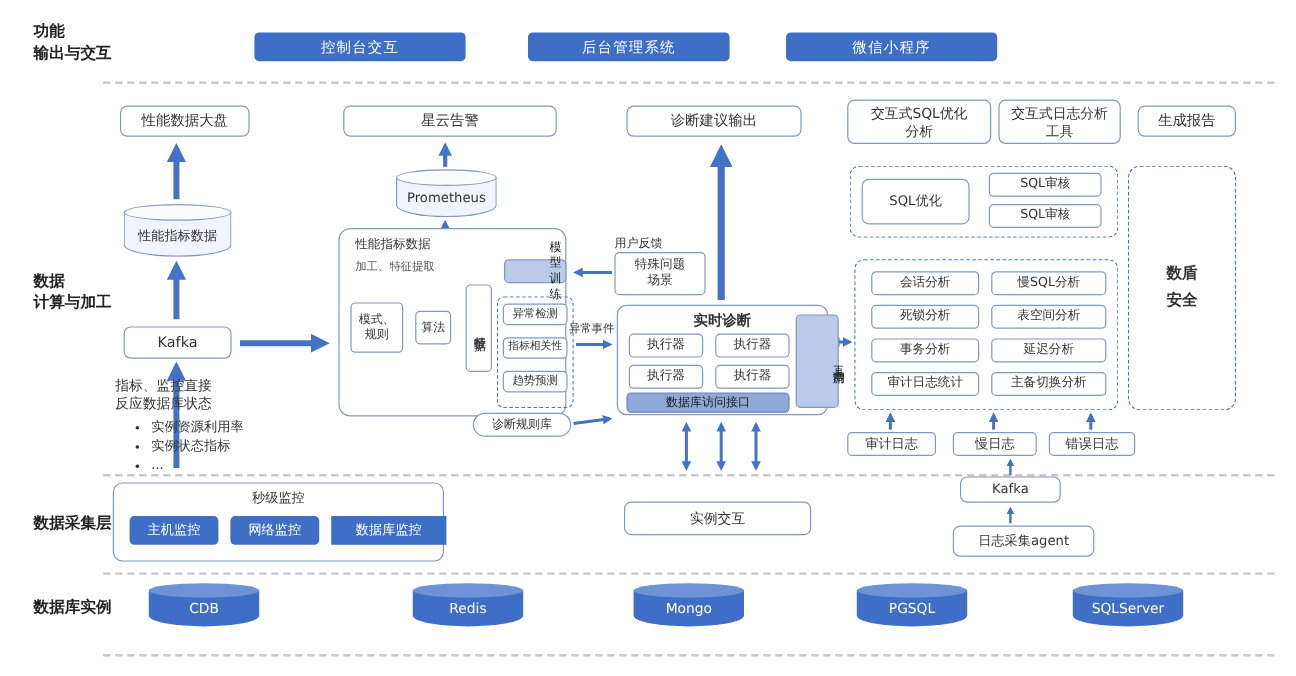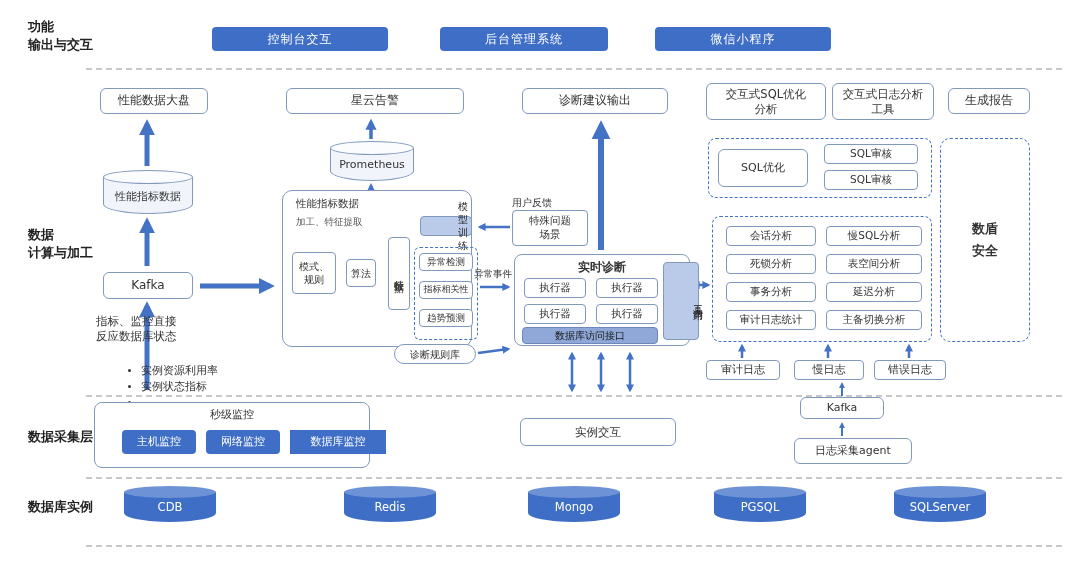--- a/index.html
+++ b/index.html
@@ -15,38 +15,38 @@
 
   .btn-primary { position:absolute; z-index:2; background:#3f6ec6; color:#fff; border-radius:4px;
     display:flex; align-items:center; justify-content:center; font-size:12px; letter-spacing:1px; }
 
   .node { position:absolute; z-index:2; background:#fff; border:1.2px solid #8199bd; border-radius:6px;
     display:flex; align-items:center; justify-content:center; font-size:12px; color:#333;
     text-align:center; white-space:pre-line; line-height:1.3; }
   .node-sm { font-size:10.5px; border-radius:4px; }
   .panel { position:absolute; z-index:2; background:#fff; border:1.2px solid #8199bd; border-radius:10px; }
   .dashed { position:absolute; z-index:2; border:1.5px dashed #4472c4; border-radius:8px; background:transparent; }
-  .fill-blue { background:#3f6ec6; color:#fff; border:none;margin-left:14px; }
+  .fill-blue { background:#3f6ec6; color:#fff; border:none; }
   .fill-light { background:#b9cbe8; border:1px solid #8199bd; color:#222;padding-left:34px; }
   .fill-mid { background:#8fa8d8; border:1px solid #6b86b8; color:#1a1a1a; }
   .vtext { writing-mode:vertical-rl; letter-spacing:2px; }
 
   .cylinder { position:absolute; z-index:2; }
   .cylinder .top { position:absolute; left:0; right:0; top:0; border-radius:50%; z-index:2; }
   .cylinder .body { position:absolute; left:0; right:0; bottom:0; z-index:1; }
   .cylinder .txt { position:absolute; left:0; right:0; z-index:3; text-align:center; }
   .cyl-blue .top { height:12px; background:#6e92d6; }
   .cyl-blue .body { top:6px; background:#3f6ec6; border-radius:0 0 50% 50% / 0 0 9px 9px; }
   .cyl-blue .txt { color:#fff; top:14px; font-size:11.5px; }
   .cyl-light .top { height:14px; background:#fbfcfe; border:1px solid #8199bd; }
   .cyl-light .body { top:7px; background:#f1f5fb; border:1px solid #8199bd; border-top:none;
     border-radius:0 0 50% 50% / 0 0 10px 10px; }
   .cyl-light .txt { color:#333; font-size:11px; }
 
-  ul.bullets { margin:15px; padding-left:14px;font-family:Liberation Mono, monospace; }
+  ul.bullets { margin:0; padding-left:14px; }
   ul.bullets li { font-size:11px; line-height:16px; color:#333; }
 </style>
 </head>
 <body>
 
 <div id="stage">
 
   <svg width="1080" height="563" style="position:absolute;left:0;top:0;z-index:1">
     <defs>
       <marker id="ah" viewBox="0 0 10 10" refX="7" refY="5" markerWidth="3.2" markerHeight="3.2" orient="auto-start-reverse">

